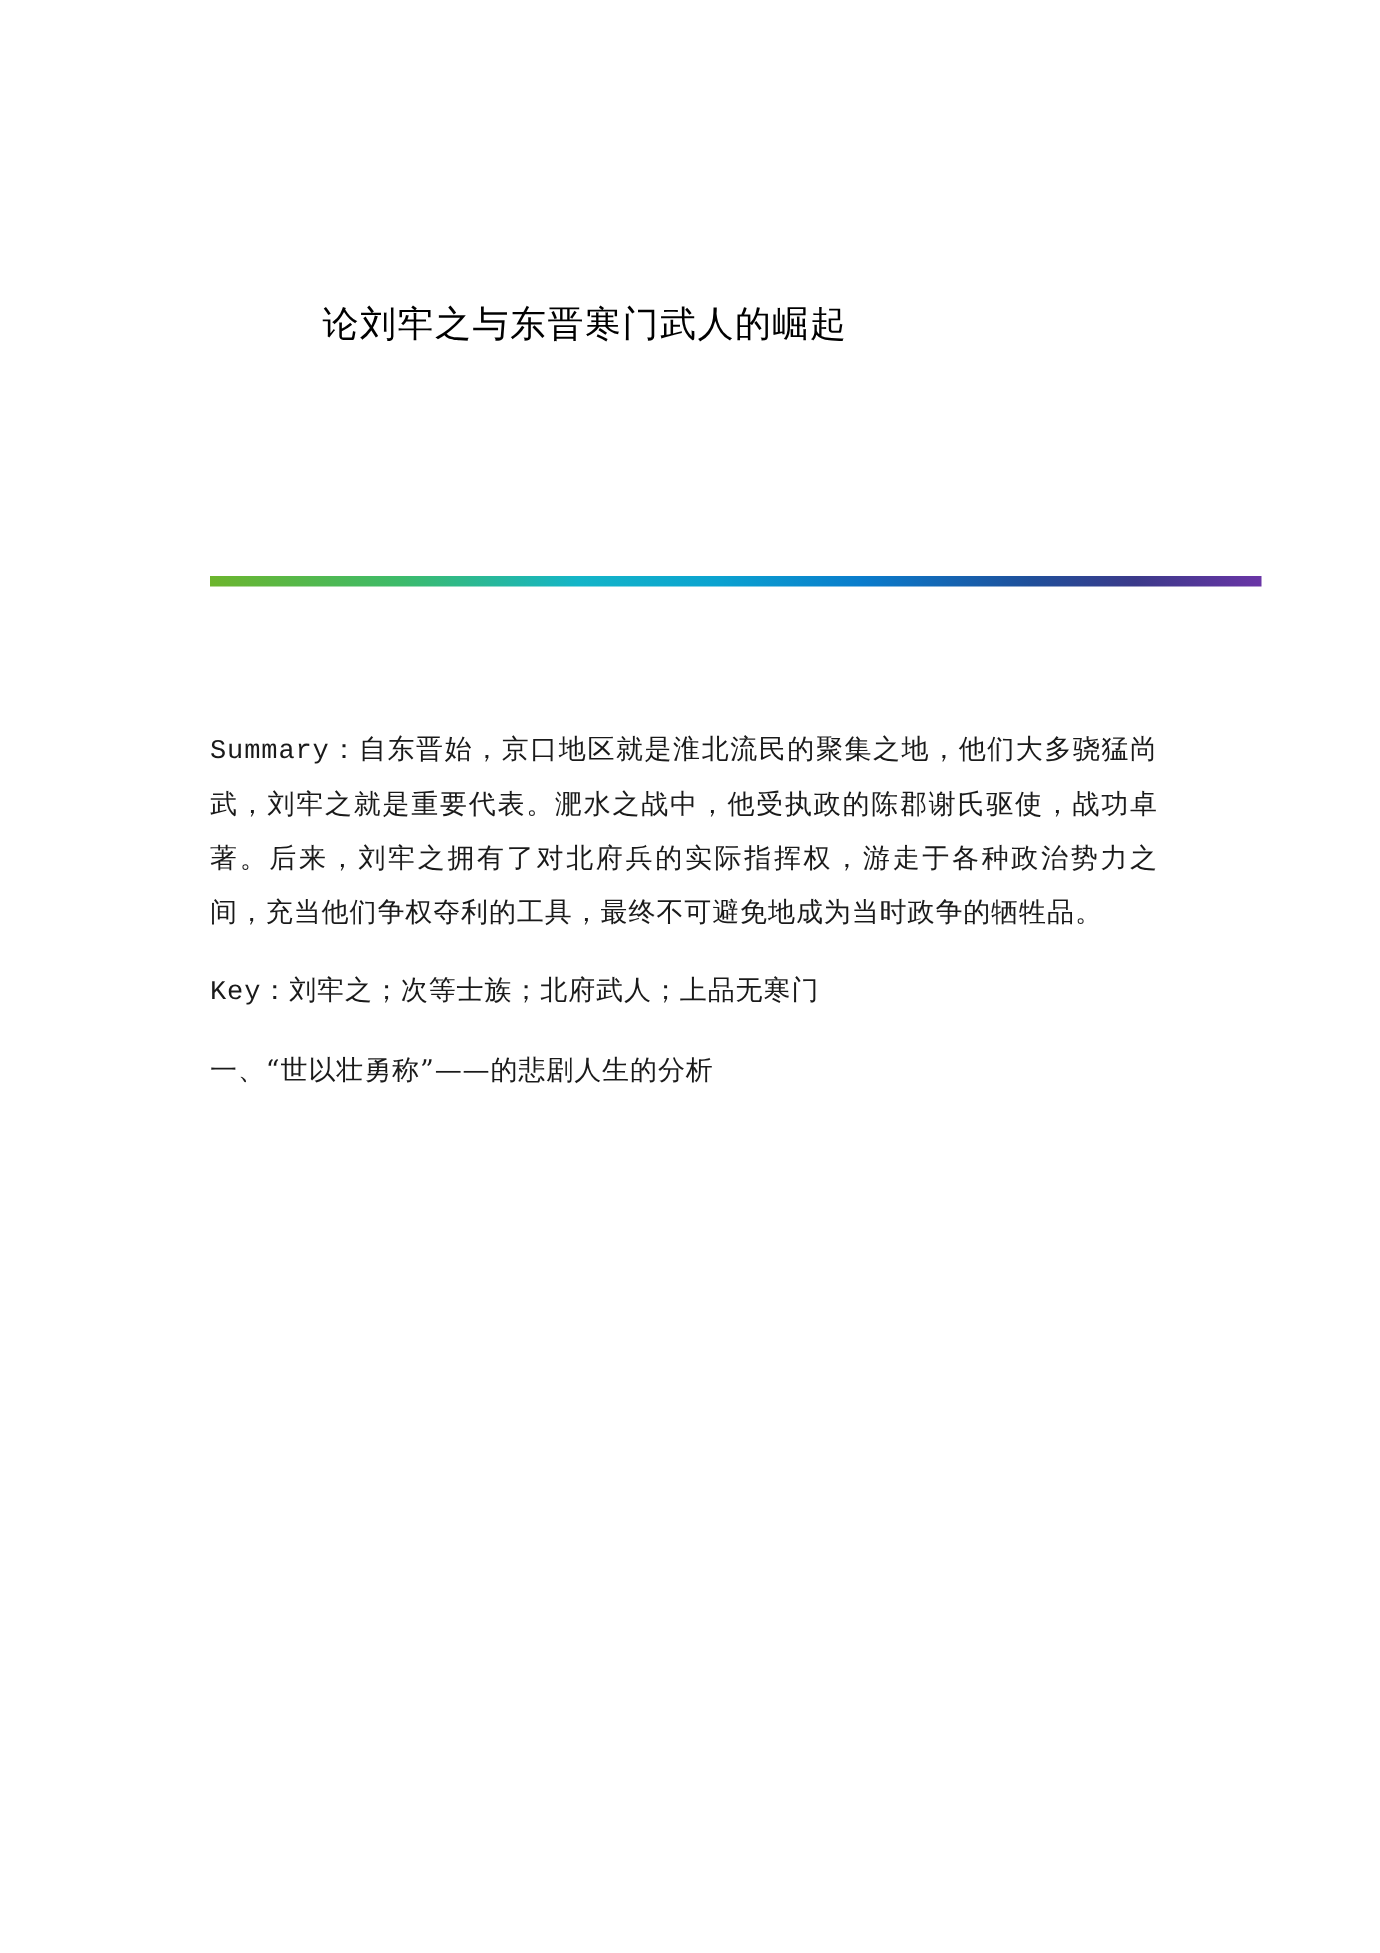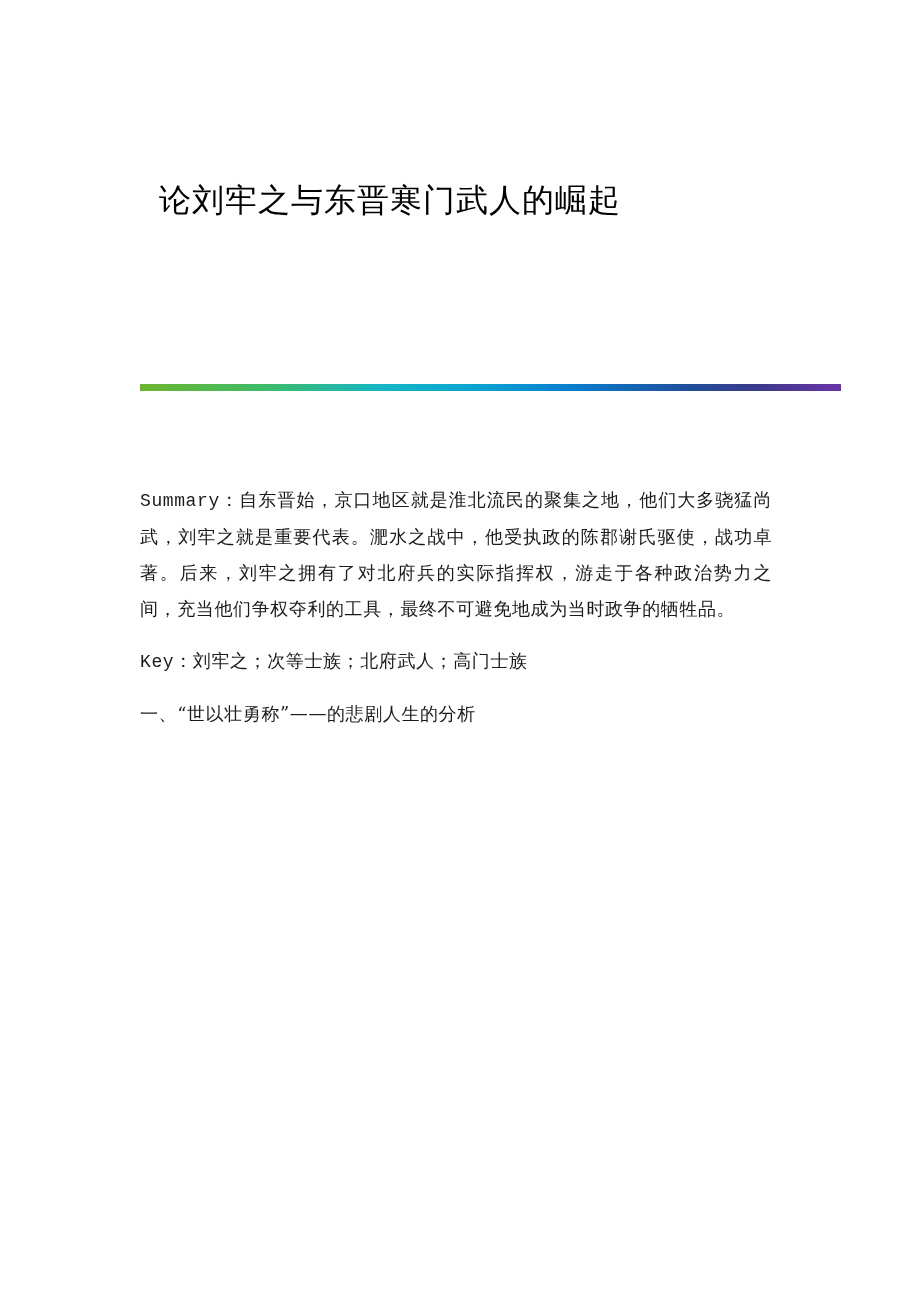--- a/index.html
+++ b/index.html
@@ -10,25 +10,25 @@
     body {
       width: 920px;
       height: 1302px;
       position: relative;
       overflow: hidden;
       color: #111111;
     }
     .doc-title {
       position: absolute;
       left: 0;
-      top: 174px;
+      top: 190px;
       width: 780px;
       text-align: center;
       font-family: "DejaVu Serif", "Liberation Serif", serif;
-      font-size: 32px;
+      font-size: 24px;
       line-height: 52px;
       letter-spacing: 1px;
       color: #000000;
       margin: 0;
       font-weight: normal;
     }
     .divider-bar {
       position: absolute;
       left: 140px;
       top: 384px;
@@ -67,17 +67,17 @@
 </head>
 <body>
 
 <h1 class="doc-title">论刘牢之与东晋寒门武人的崛起</h1>
 
 <div class="divider-bar"></div>
 
 <div class="body-text">
   <p class="para"><span class="latin">Summary：</span><span>自东晋始，京口地区就是淮北流民的聚集之地，他们大多骁猛尚武，刘牢之就是重要代表。淝水之战中，他受执政的陈郡谢氏驱使，战功卓著。后来，刘牢之拥有了对北府兵的实际指挥权，游走于各种政治势力之间，充当他们争权夺利的工具，最终不可避免地成为当时政争的牺牲品。</span></p>
 
-  <p class="para"><span class="latin">Key：</span><span>刘牢之；次等士族；北府武人；高门士族</span></p>
+  <p class="para"><span class="latin">Key：</span><span>刘牢之；次等士族；北府武人；上品无寒门</span></p>
 
 
   <p class="para">一、“世以壮勇称”——的悲剧人生的分析</p>
 </div>
 
 </body></html>

